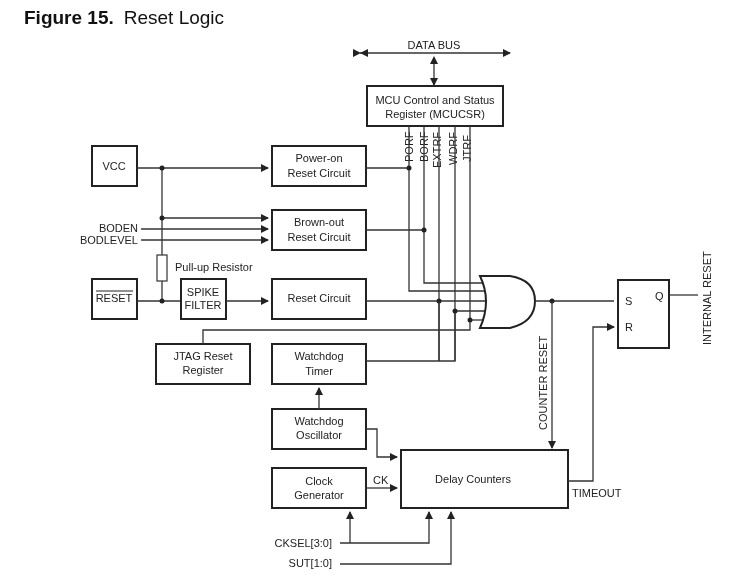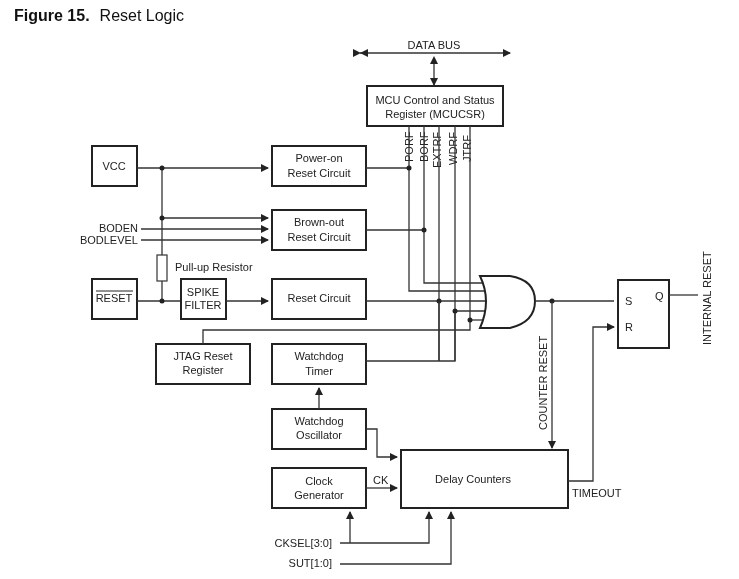--- a/index.html
+++ b/index.html
@@ -1,17 +1,17 @@
 <!DOCTYPE html>
 <html><head>
 <meta charset="utf-8">
 <style>
   html,body{margin:0;padding:0;background:#fff;}
   body{width:739px;height:579px;overflow:hidden;position:relative;font-family:"Liberation Sans",sans-serif;}
-  #title{position:absolute;left:14px;top:7px;font-size:16px;color:#111;white-space:nowrap;}
+  #title{position:absolute;left:24px;top:7px;font-size:19px;color:#111;white-space:nowrap;}
   #title .fig{font-weight:bold;}
   #title .name{margin-left:10px;}
   svg{position:absolute;left:0;top:0;}
   .box{fill:#fff;stroke:#222;stroke-width:2;}
   .wire{fill:none;stroke:#333;stroke-width:1.3;}
   .lbl{font-family:"Liberation Sans",sans-serif;font-size:11px;fill:#222;}
   .dot{fill:#222;}
 </style>
 </head>
 <body>

